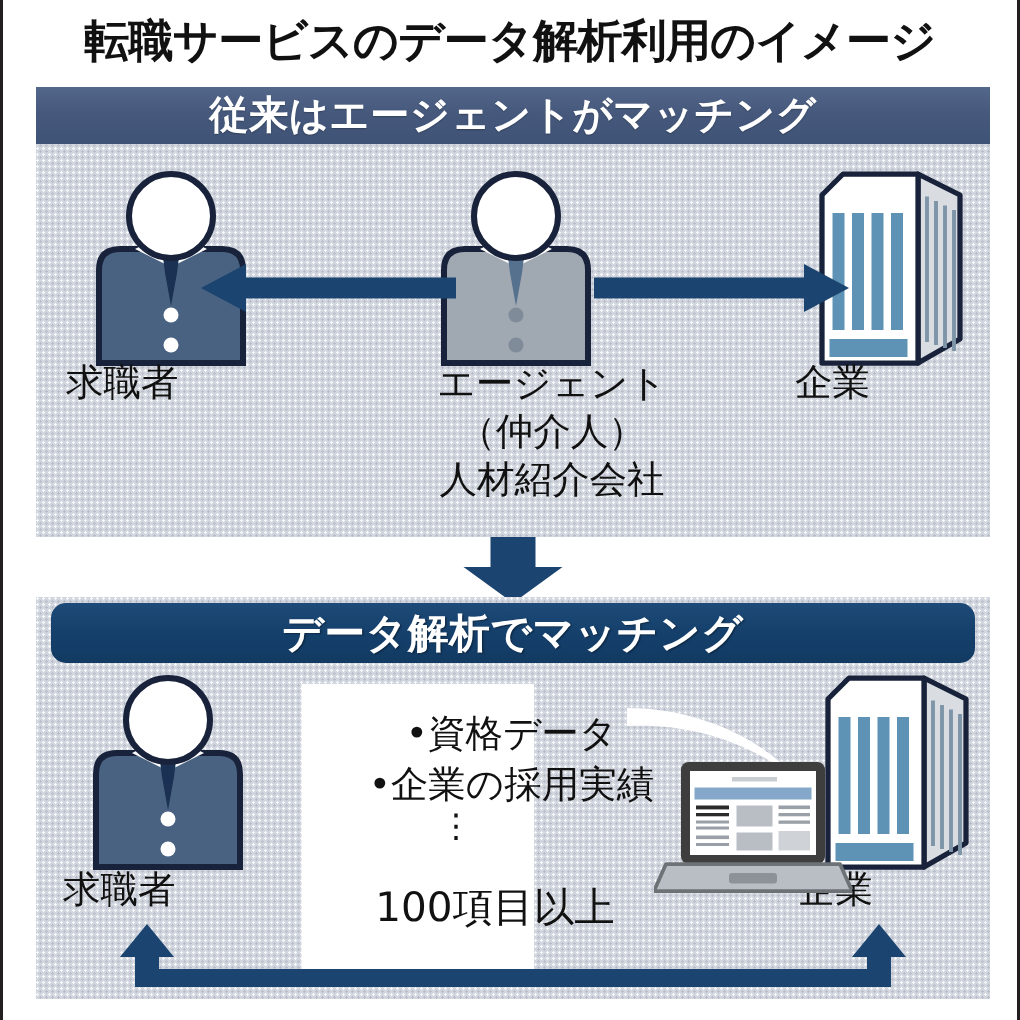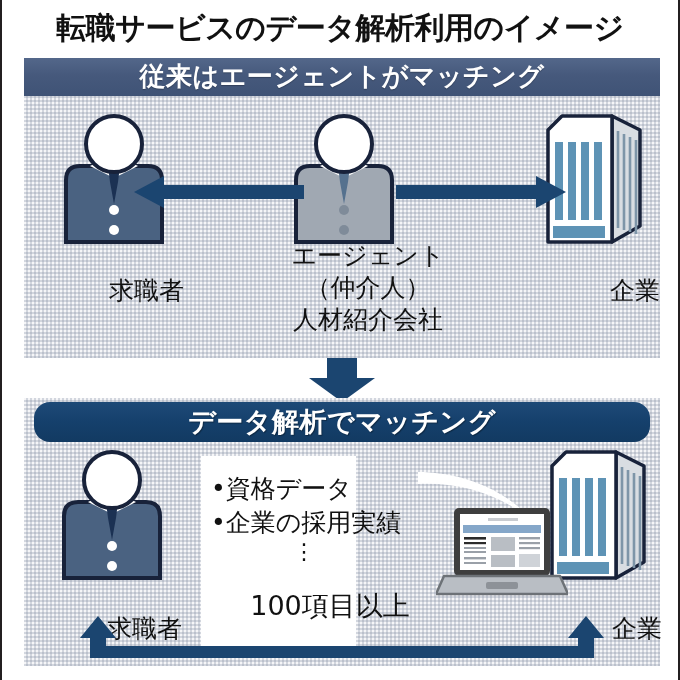--- a/index.html
+++ b/index.html
@@ -76,43 +76,42 @@
     top: 4px;
     left: 10px;
     width: 616px;
     height: 40px;
   }
   #banner-bot {
     width: 100%;
     height: 40px;
     line-height: 40px;
     font-size: 27px;
-    border-radius: 16px;
+    border-radius: 10px;
     background: linear-gradient(#1e4a77, #15406c 50%, #123a62);
     letter-spacing: 0.5px;
     text-shadow: 1px 1px 1px rgba(0,0,0,0.35);
   }
 
   
   .person { position: absolute; }
   .person svg { display: block; }
 
   
   .building { position: absolute; }
   .building svg { display: block; }
 
   
   .fig-label {
     position: absolute;
-    text-align: right;
+    text-align: left;
     font-size: 25px;
     color: #111111;
     white-space: nowrap;
     line-height: 30px;
-    margin-top: 36px;
   }
   .agent-label {
     position: absolute;
     text-align: center;
     font-size: 25px;
     color: #111111;
     line-height: 32px;
     white-space: nowrap;
   }
   .agent-label div { display: block; padding-left: 48px; }
@@ -134,21 +133,21 @@
     position: absolute;
     left: 10px;
     top: 16px;
     width: 260px;
     z-index: 5;
     font-size: 25px;
     color: #111111;
     line-height: 34px;
     white-space: nowrap;
   }
-  .data-list .bullet-line { text-indent: 0; }
+  .data-list .bullet-line { text-indent: 0; text-align: center; }
   .data-list .dots {
     text-align: center;
     font-size: 22px;
     line-height: 24px;
     letter-spacing: 0;
     width: 186px;
   }
   .data-list .total {
     text-align: center;
     width: 210px;

